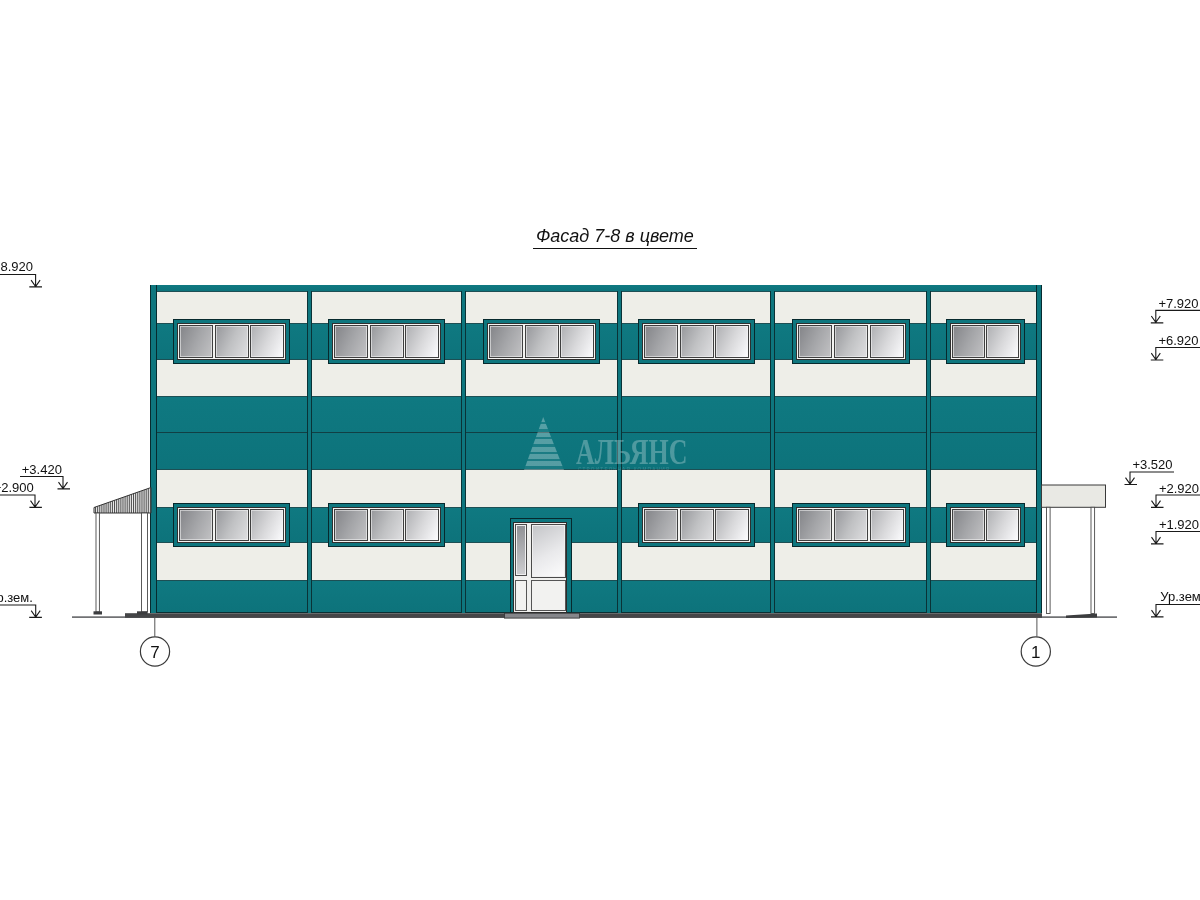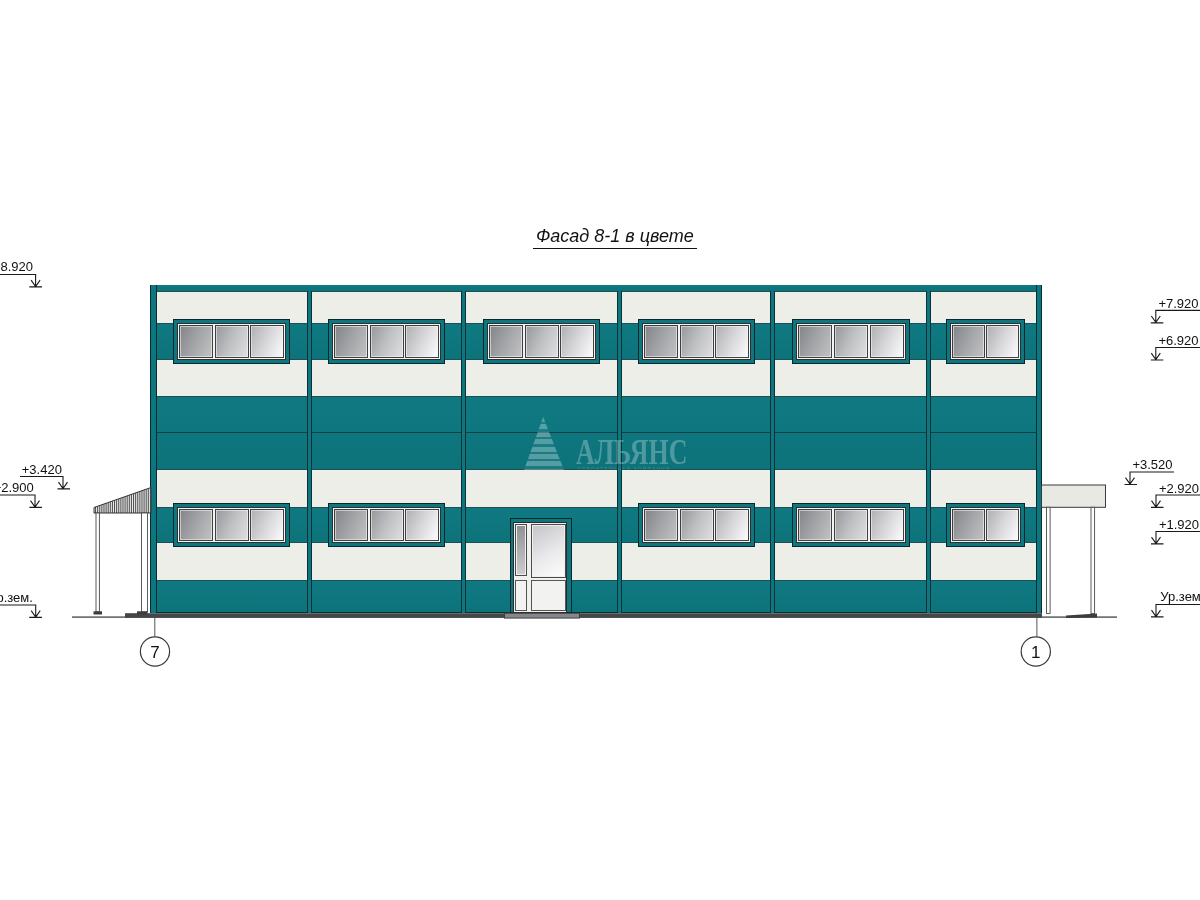--- a/index.html
+++ b/index.html
@@ -35,21 +35,21 @@
          background:repeating-linear-gradient(180deg,rgba(255,255,255,0.30) 0 5px,rgba(255,255,255,0.06) 5px 7.4px);}
   #wmtxt{position:absolute;left:576px;top:431px;width:200px;font-family:"Liberation Serif",serif;
          font-weight:bold;font-size:36px;color:rgba(255,255,255,0.27);transform:scaleX(0.72);
          transform-origin:0 0;letter-spacing:0px;}
   #wmsub{position:absolute;left:578px;top:466px;width:180px;font-size:6px;letter-spacing:1.6px;
          color:rgba(255,255,255,0.17);transform:scaleX(0.78);transform-origin:0 0;white-space:nowrap;}
   svg text{font-family:"Liberation Sans",sans-serif;}
 </style></head>
 <body>
 <div id="page">
-  <div id="title">Фасад 8-1 в цвете</div>
+  <div id="title">Фасад 7-8 в цвете</div>
 
   <div id="bld">
     <div class="teal" style="top:0;height:6.5px;border-top:none;"></div>
     <div class="teal" style="top:38px;height:37px;"></div>
     <div class="teal" style="top:111px;height:74px;"></div>
     <div class="abs" style="top:146.6px;left:0;width:892px;height:1.2px;background:#113f44;"></div>
     <div class="teal" style="top:222px;height:36px;"></div>
     <div class="teal" style="top:295px;height:33px;border-bottom:1.4px solid #0a2f33;"></div>
 
     <div class="mull" style="left:157px;"></div>

